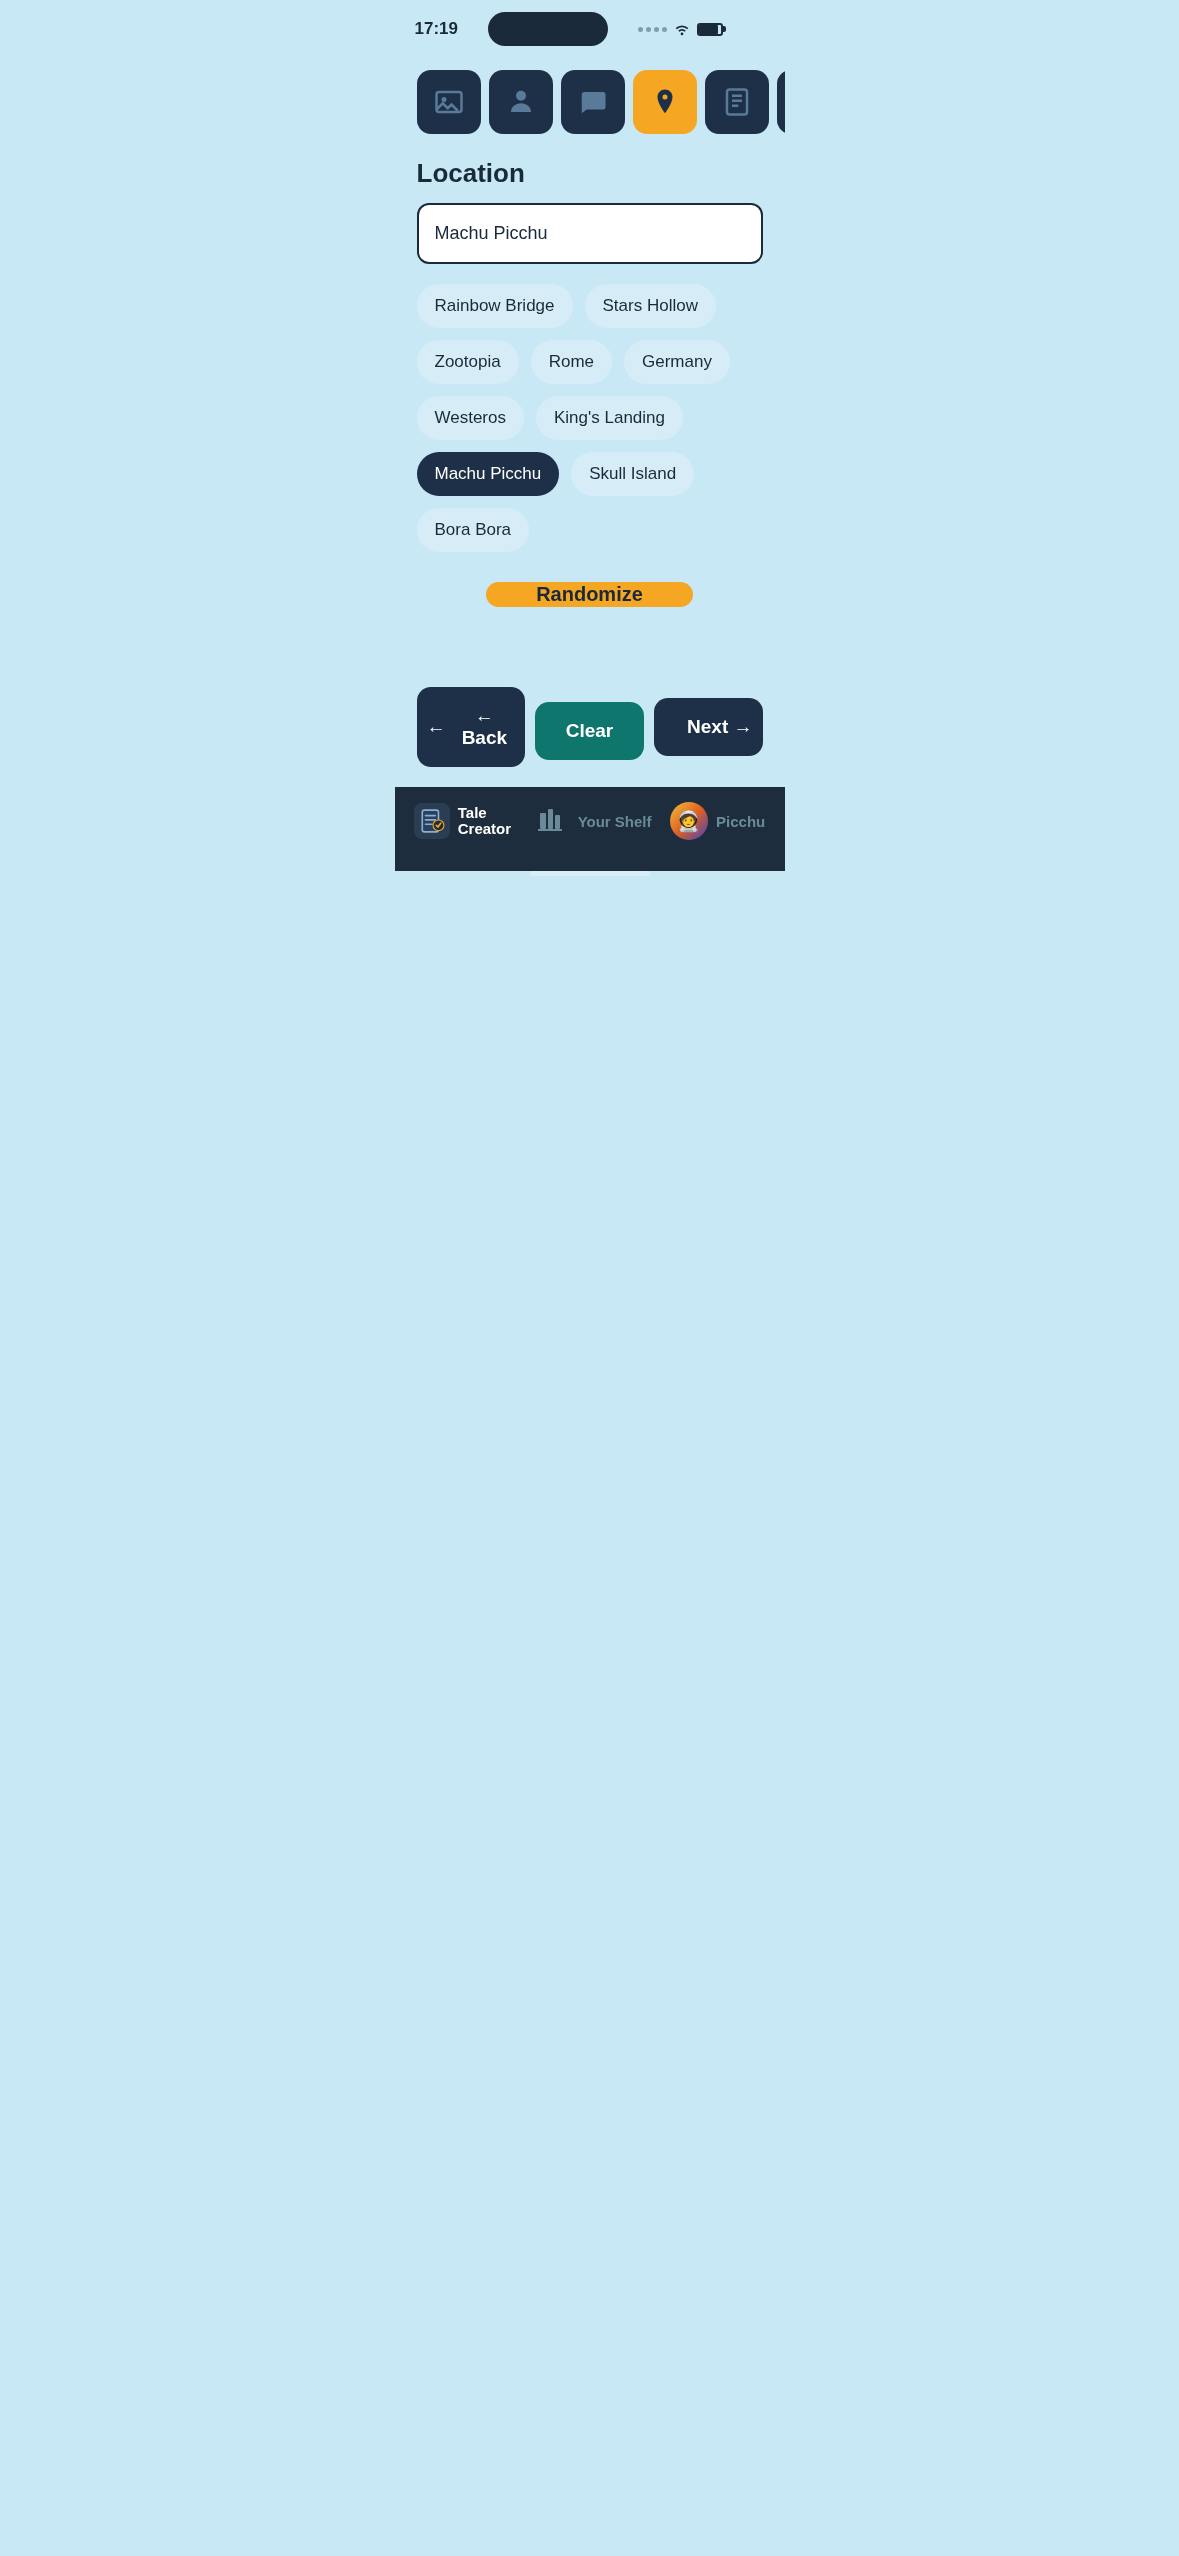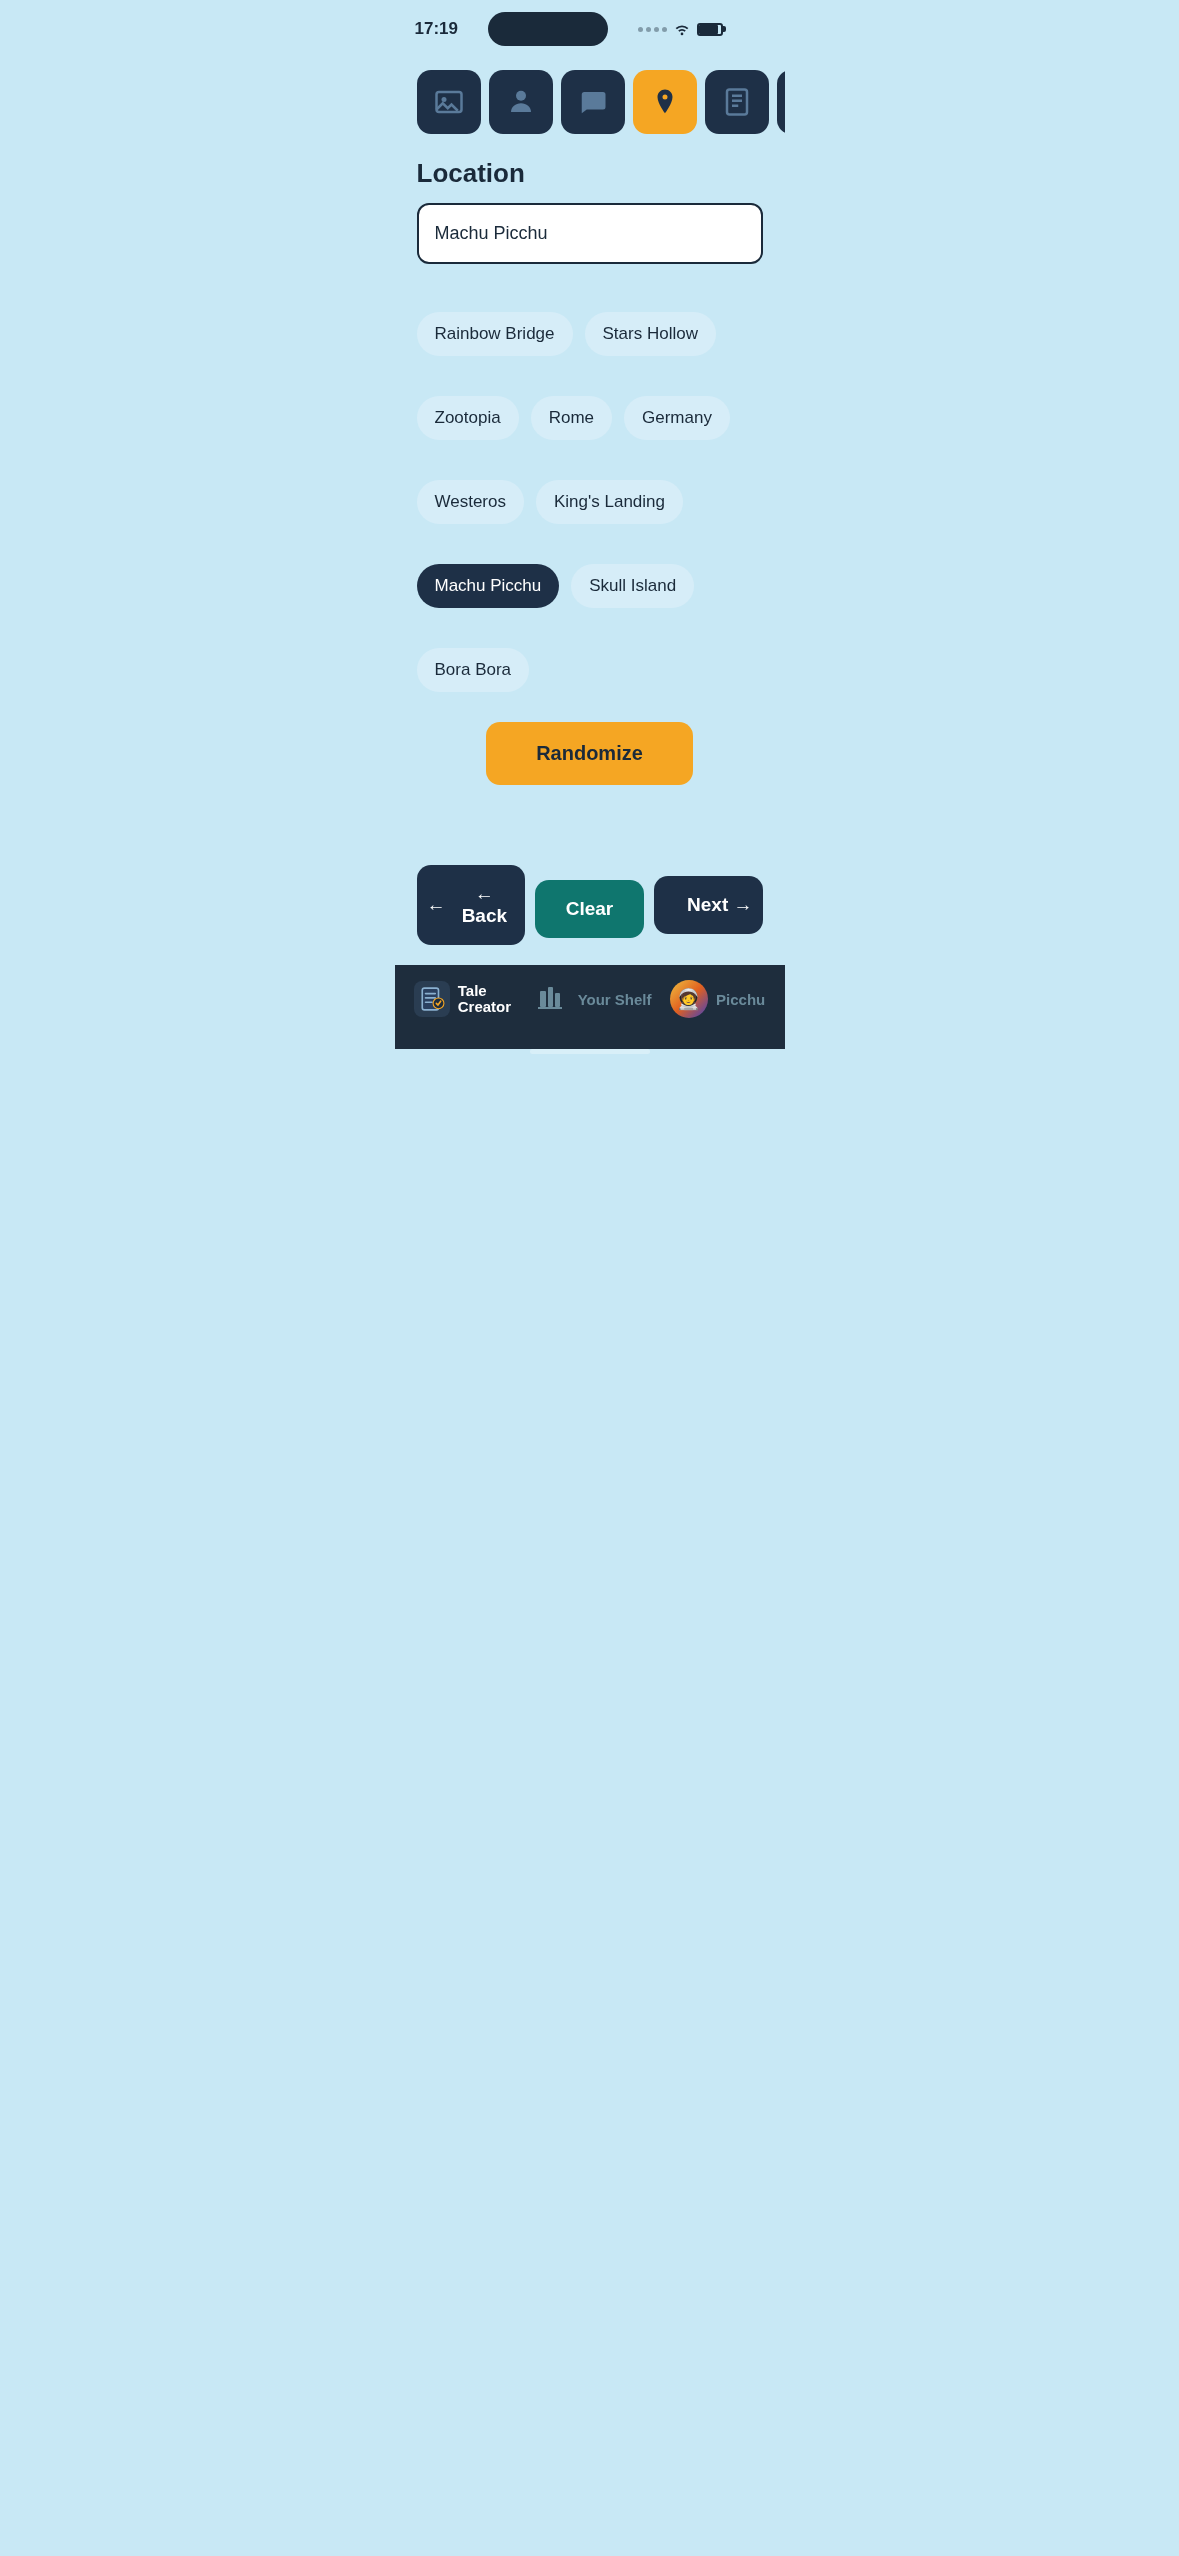--- a/index.html
+++ b/index.html
@@ -141,32 +141,31 @@
     }
     .chip {
       padding: 12px 18px;
       border-radius: 22px;
       background: #d6edf8;
       color: #1a2a3a;
       font-size: 17px;
       font-weight: 500;
       cursor: pointer;
       border: none;
-      margin-top: 28px;
     }
     .chip.selected {
       background: #1e3047;
       color: #fff;
     }
 
     
     .randomize-btn {
       display: block;
       margin: 30px auto 0;
-      padding: 20px 50px;
+      padding: 1px 50px;
       background: #f5a623;
       color: #1a2a3a;
       font-size: 20px;
       font-weight: 700;
       border: none;
       border-radius: 14px;
       cursor: pointer;
     }
 
     

